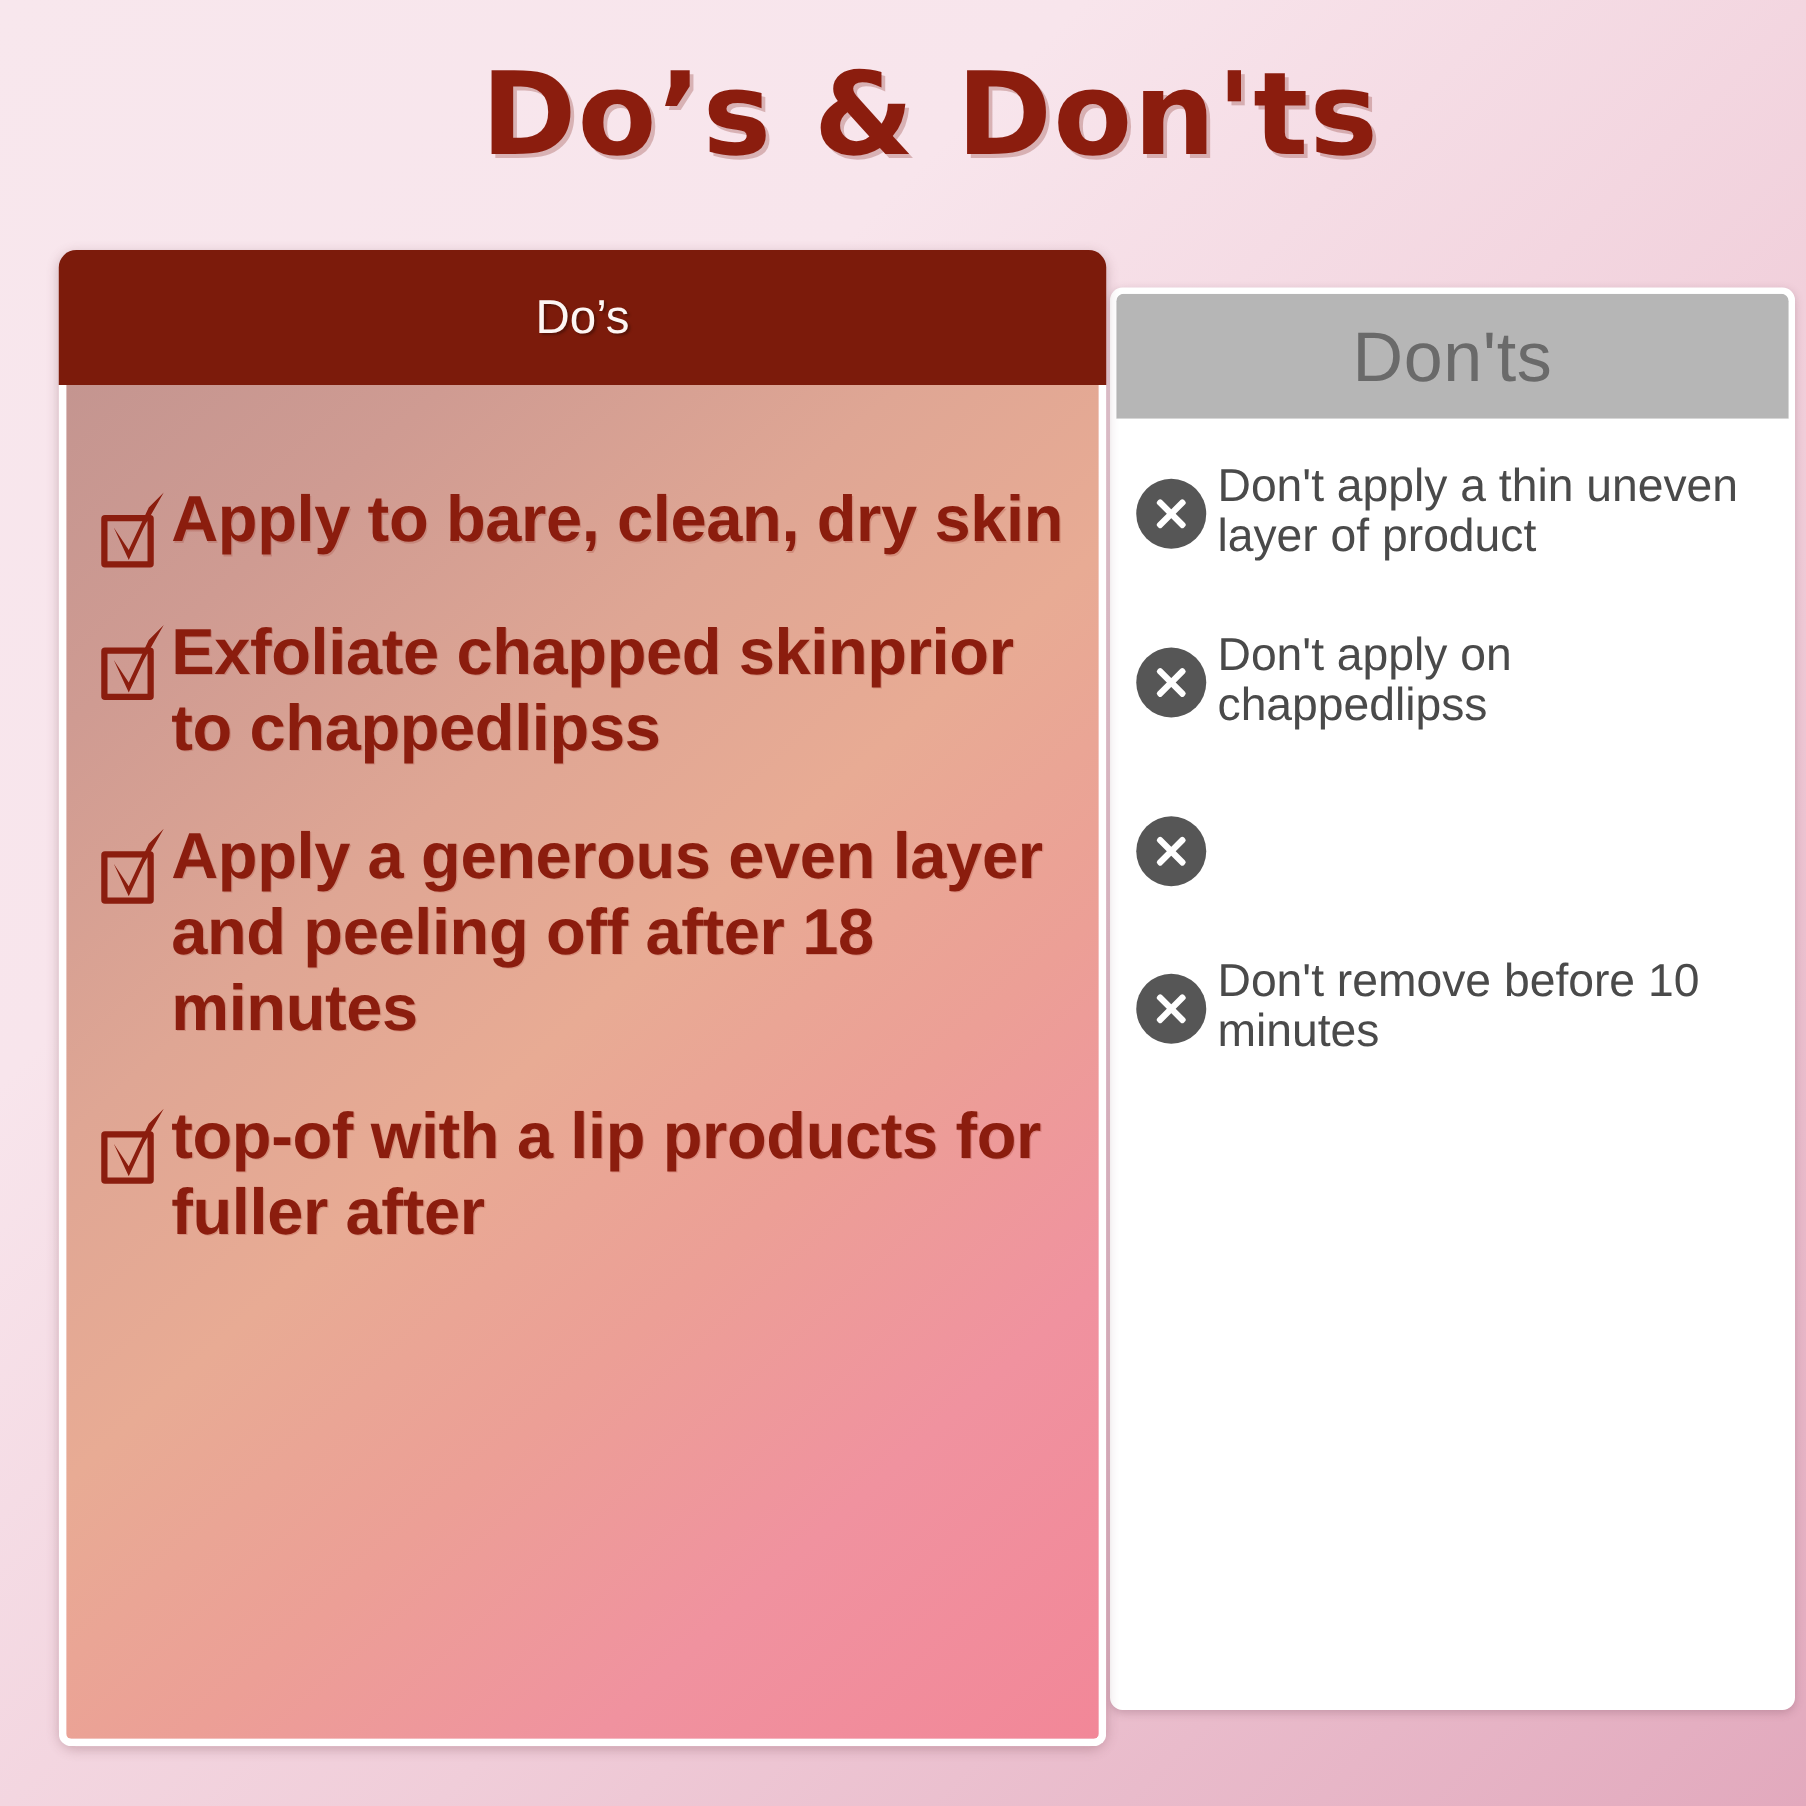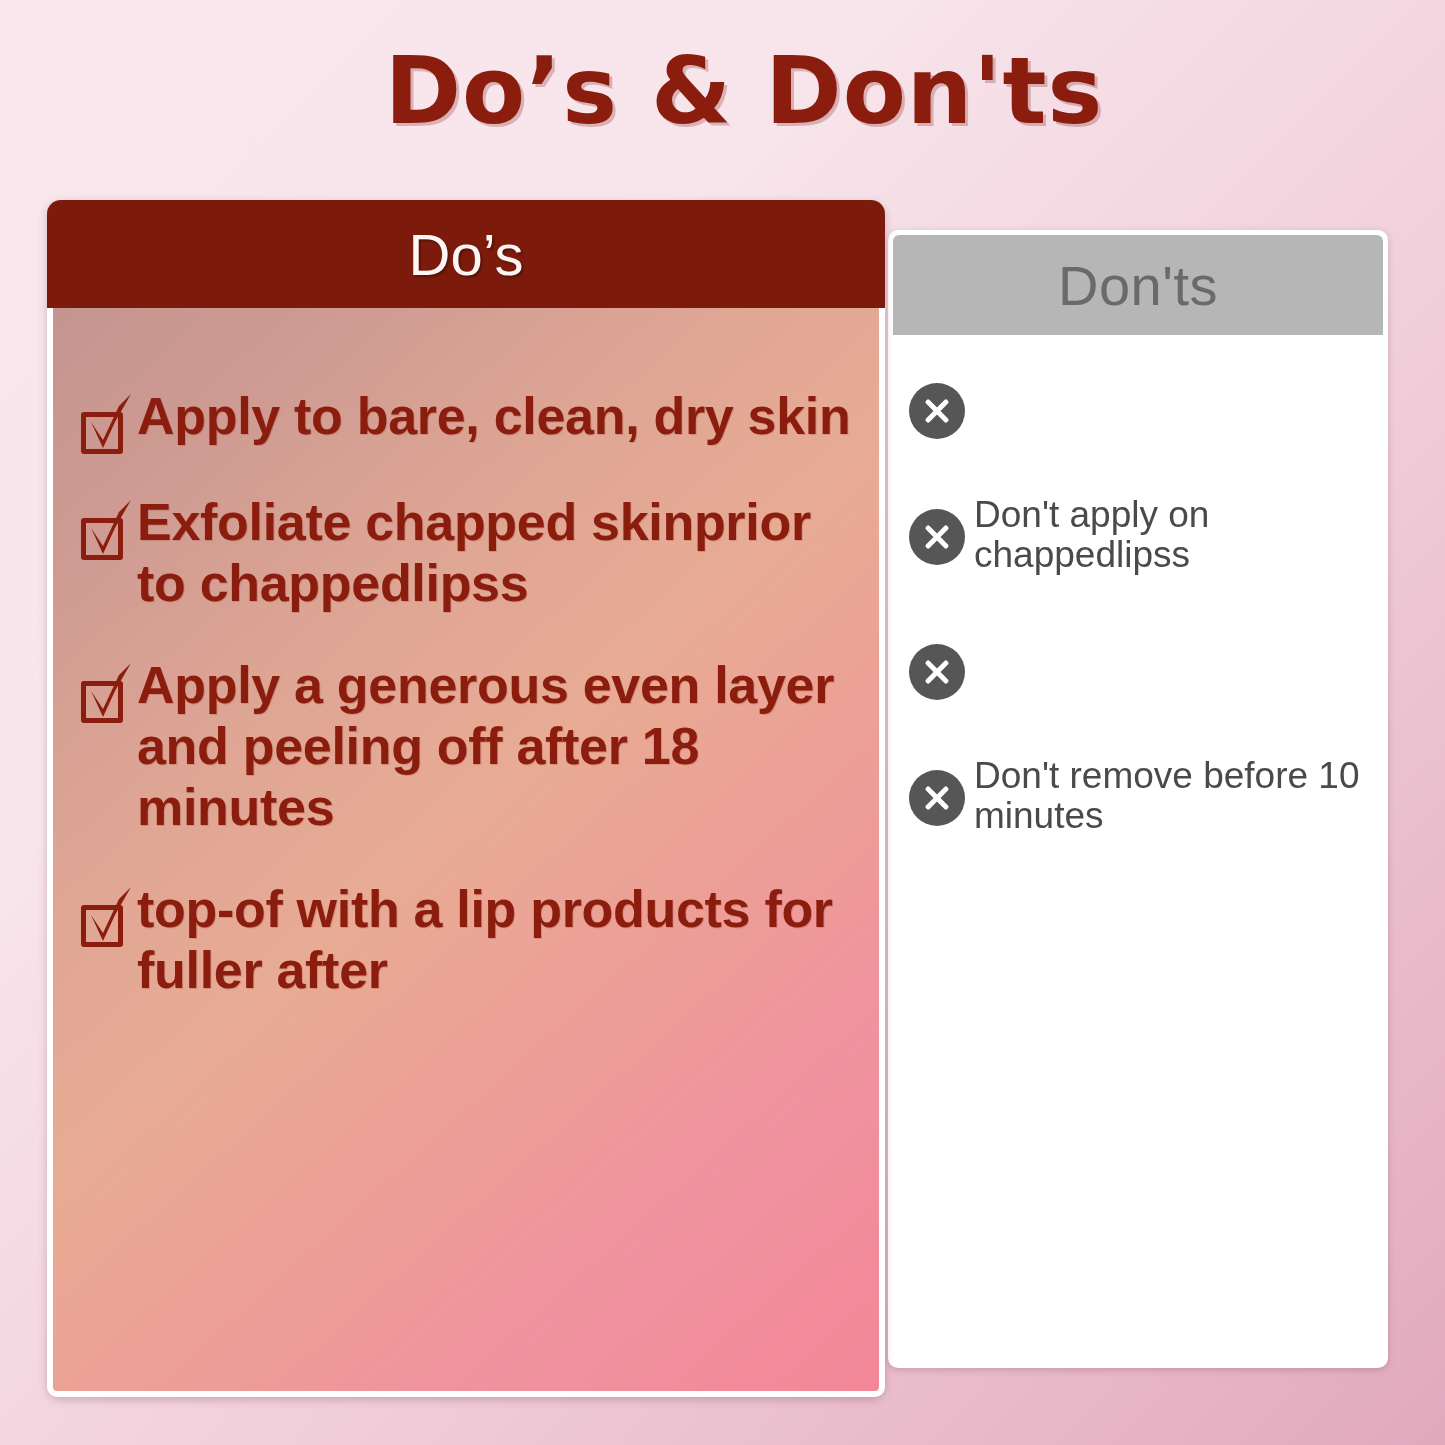--- a/index.html
+++ b/index.html
@@ -22,21 +22,21 @@
     letter-spacing:1px;
     text-shadow:3px 3px 0 rgba(120,25,12,0.25);
     font-family:"DejaVu Sans", sans-serif;
     padding-left:43px;
   }
 
   
   .donts-card{
     position:absolute;
     left:888px; top:230px;
-    width:500px; height:1138px;
+    width:548px; height:1138px;
     background:#ffffff;
     border:5px solid #ffffff;
     border-radius:10px;
     box-shadow:0 2px 7px rgba(110,70,85,0.28);
     overflow:hidden;
   }
   .donts-header{
     height:100px;
     background:#b6b6b6;
     border-radius:6px 6px 0 0;
@@ -94,21 +94,21 @@
     box-shadow:0 3px 9px rgba(120,70,80,0.30);
   }
   .dos-header{
     height:108px;
     background:#7c1b0b;
     border-radius:14px 14px 0 0;
     display:flex; align-items:center; justify-content:center;
     position:relative; z-index:3;
   }
   .dos-header-label{
-    font-size:58px;
+    font-size:38px;
     color:#fdf6f4;
     font-family:"Liberation Sans", sans-serif;
     text-shadow:2px 2px 2px rgba(0,0,0,0.30);
   }
   .dos-body{
     height:calc(100% - 108px);
     background:linear-gradient(138deg,
         #c49590 0%,
         #cf9c92 16%,
         #df a; 17%);
@@ -166,20 +166,21 @@
 <div class="page-title">Do’s &amp; Don'ts</div>
 
 <div class="donts-card">
   <div class="donts-header">
     <span class="donts-header-label">Don'ts</span>
   </div>
   <div class="donts-body">
 
     <div class="dont-item">
       <span class="x-icon"></span>
+      <span class="dont-text">Don't apply a thin uneven layer of product</span>
     </div>
 
     <div class="dont-item">
       <span class="x-icon"></span>
       <span class="dont-text">Don't apply on chappedlipss</span>
     </div>
 
     <div class="dont-item">
       <span class="x-icon"></span>
     </div>

